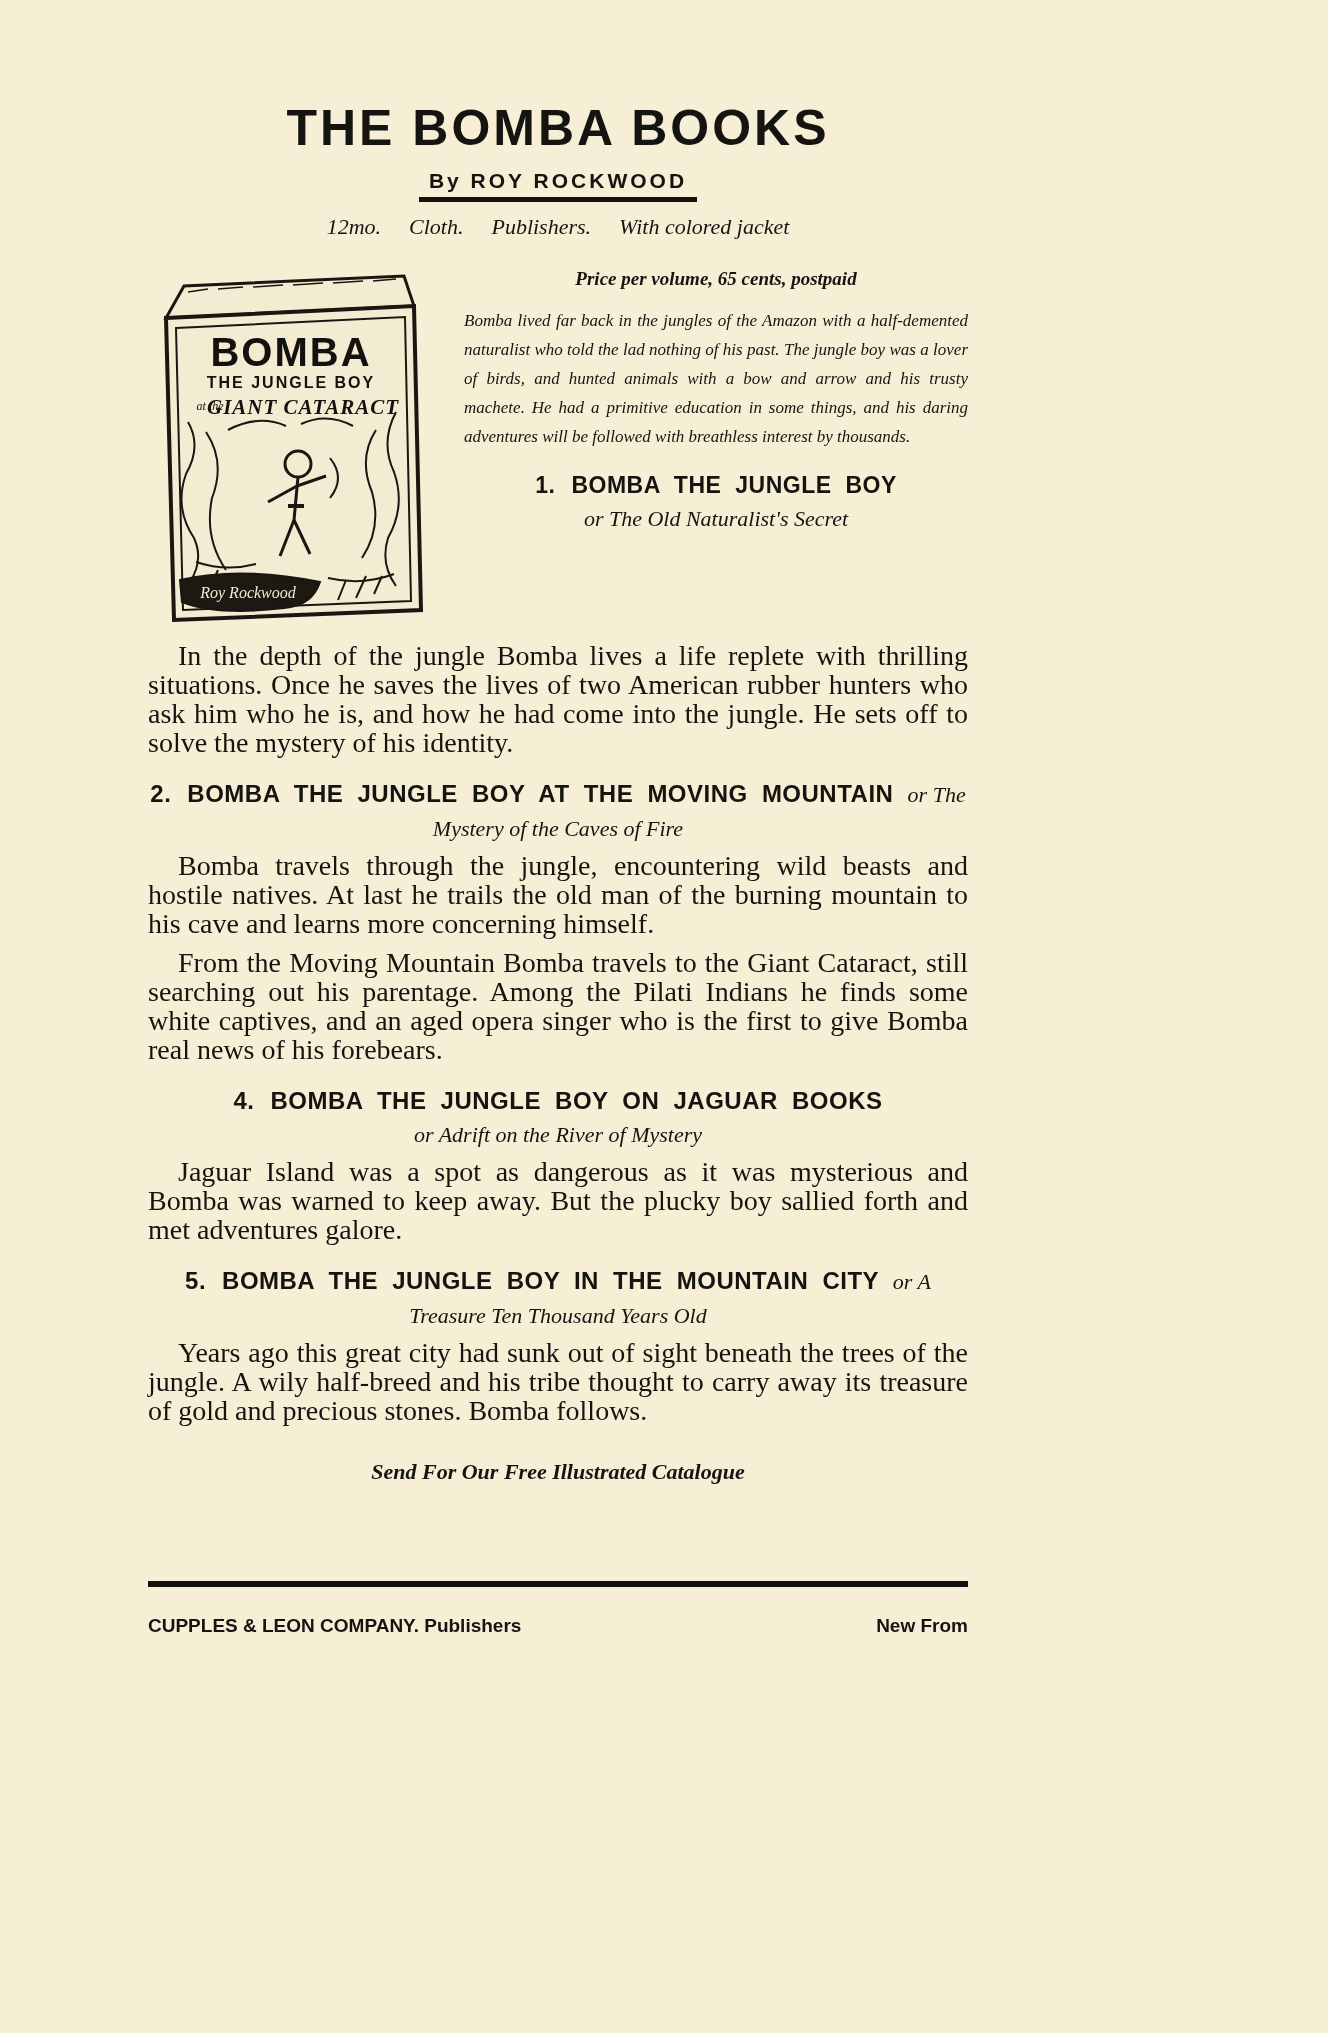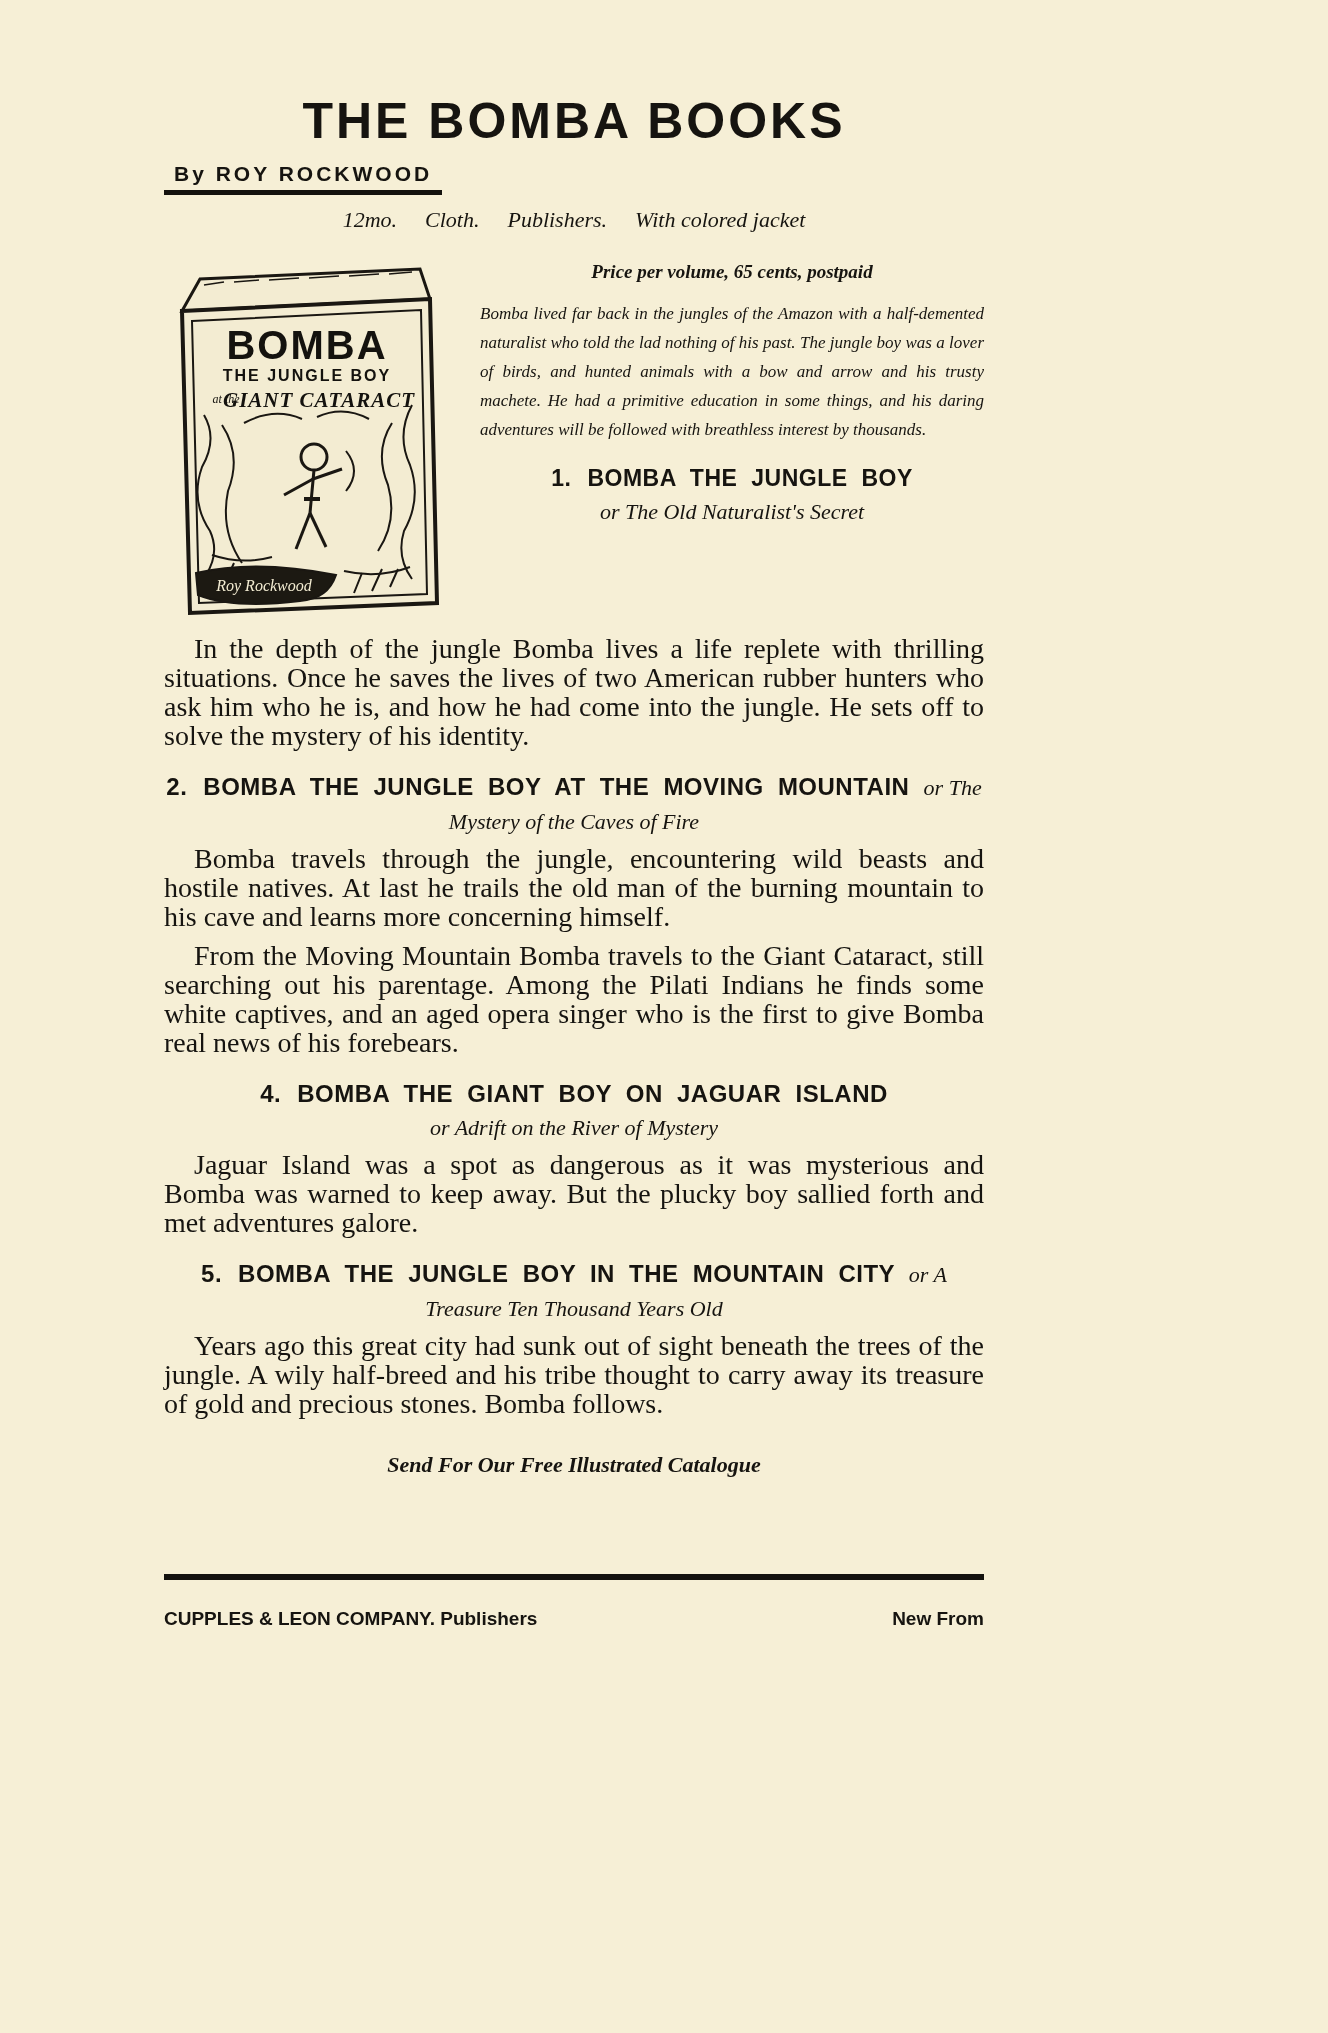--- a/index.html
+++ b/index.html
@@ -9,35 +9,35 @@
   body {
     width: 1328px;
     min-height: 2033px;
     background: #f6efd6;
     color: #161410;
     font-family: "Liberation Serif", serif;
     -webkit-font-smoothing: antialiased;
   }
   .page {
     width: 820px;
-    margin: 16px;
-    padding: 80px 0 80px 148px;
+    margin: 0;
+    padding: 103px 0 80px 148px;
     box-sizing: content-box;
   }
   
   .title {
     text-align: center;
     font-family: "Liberation Sans", sans-serif;
     font-weight: 700;
     font-size: 50px;
     letter-spacing: 3px;
     line-height: 1;
     margin: 0 0 16px 0;
   }
-  .byline-wrap { text-align: left; margin: 0 0 12px 0; }
+  .byline-wrap { text-align: center; margin: 0 0 12px 0; }
   .byline {
     display: inline-block;
     font-family: "Liberation Sans", sans-serif;
     font-weight: 700;
     font-size: 21px;
     letter-spacing: 3px;
     padding: 0 10px 4px 10px;
     border-bottom: 5px solid #14120e;
   }
   .format-line {
@@ -201,21 +201,21 @@
 
   <div class="book-heading">
     <span class="num">2.</span><span class="btitle">BOMBA THE JUNGLE BOY AT THE MOVING MOUNTAIN</span>
     <span class="bsub">or The Mystery of the Caves of Fire</span>
   </div>
   <p class="desc">Bomba travels through the jungle, encountering wild beasts and hostile natives. At last he trails the old man of the burning mountain to his cave and learns more concerning himself.</p>
 
   <p class="desc">From the Moving Mountain Bomba travels to the Giant Cataract, still searching out his parentage. Among the Pilati Indians he finds some white captives, and an aged opera singer who is the first to give Bomba real news of his forebears.</p>
 
   <div class="book-heading">
-    <span class="num">4.</span><span class="btitle">BOMBA THE GIANT BOY ON JAGUAR ISLAND</span><br>
+    <span class="num">4.</span><span class="btitle">BOMBA THE JUNGLE BOY ON JAGUAR BOOKS</span><br>
     <span class="bsub">or Adrift on the River of Mystery</span>
   </div>
   <p class="desc">Jaguar Island was a spot as dangerous as it was mysterious and Bomba was warned to keep away. But the plucky boy sallied forth and met adventures galore.</p>
 
   <div class="book-heading">
     <span class="num">5.</span><span class="btitle">BOMBA THE JUNGLE BOY IN THE MOUNTAIN CITY</span>
     <span class="bsub">or A Treasure Ten Thousand Years Old</span>
   </div>
   <p class="desc">Years ago this great city had sunk out of sight beneath the trees of the jungle. A wily half-breed and his tribe thought to carry away its treasure of gold and precious stones. Bomba follows.</p>
 

